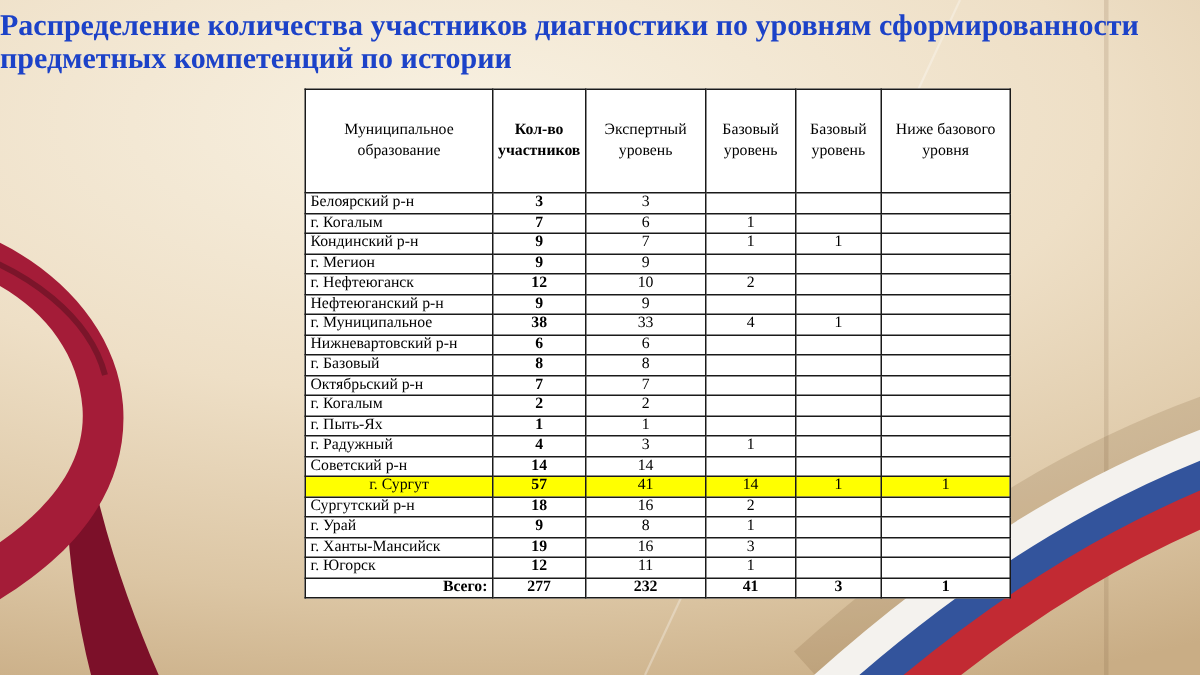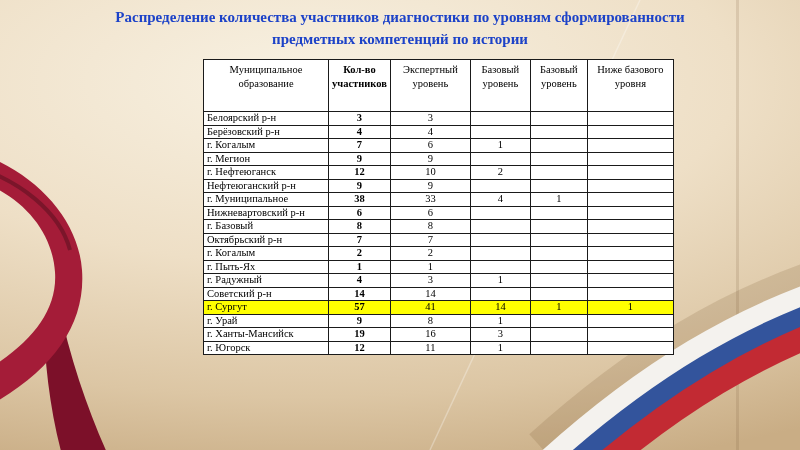--- a/index.html
+++ b/index.html
@@ -16,42 +16,42 @@
     width:800px;height:450px;overflow:hidden;
     font-family:"Liberation Serif","DejaVu Serif",serif;
   }
   .slide{
     position:relative;width:800px;height:450px;overflow:hidden;
     background:radial-gradient(120% 90% at 38% 18%, #f8f1e2 0%, #eedfc6 45%, #dcc6a4 78%, #c9ad85 100%);
   }
   svg.decor{position:absolute;left:0;top:0;z-index:0;}
   .title{
     position:absolute;top:6px;left:0;width:100%;
-    text-align:center;font-weight:bold;font-size:15px;line-height:22px;
+    font-weight:bold;font-size:20px;line-height:22px;
     color:var(--title-blue);z-index:2;
   }
   table.data{
     position:absolute;left:203px;top:59px;z-index:1;
     border-collapse:collapse;background:#ffffff;
     font-size:10.5px;color:#000;
   }
   table.data th, table.data td{
     border:1px solid #1a1a1a;
     padding:0 3px;
   }
   table.data th{
     font-weight:normal;text-align:center;vertical-align:top;
-    height:48px;padding-top:3px;line-height:1.3;
+    height:48px;padding-top:20px;line-height:1.3;
   }
   table.data th.b{font-weight:bold;}
   table.data td{height:12px;line-height:12.5px;}
   td.name{text-align:left;}
   td.num{text-align:center;}
   td.b{font-weight:bold;}
-  tr.hl td{background:var(--highlight-yellow);}
+  tr.hl td{background:var(--highlight-yellow);text-align:center;}
   tr.total td{font-weight:bold;}
   tr.total td.name{text-align:right;}
 </style>
 </head>
 <body>
 
 <div class="slide">
 
   <svg class="decor" width="800" height="450" viewBox="0 0 800 450" aria-hidden="true">
 
@@ -99,33 +99,33 @@
     <tbody>
         <tr>
           <td class="name">Белоярский р-н</td>
           <td class="num b">3</td>
           <td class="num">3</td>
           <td class="num"></td>
           <td class="num"></td>
           <td class="num"></td>
         </tr>
         <tr>
-          <td class="name">Берёзовский р-н</td>
-          <td class="num b">4</td>
-          <td class="num">4</td>
-          <td class="num"></td>
-          <td class="num"></td>
-          <td class="num"></td>
-        </tr>
-        <tr>
           <td class="name">г. Когалым</td>
           <td class="num b">7</td>
           <td class="num">6</td>
           <td class="num">1</td>
           <td class="num"></td>
+          <td class="num"></td>
+        </tr>
+        <tr>
+          <td class="name">Кондинский р-н</td>
+          <td class="num b">9</td>
+          <td class="num">7</td>
+          <td class="num">1</td>
+          <td class="num">1</td>
           <td class="num"></td>
         </tr>
         <tr>
           <td class="name">г. Мегион</td>
           <td class="num b">9</td>
           <td class="num">9</td>
           <td class="num"></td>
           <td class="num"></td>
           <td class="num"></td>
         </tr>
@@ -211,20 +211,28 @@
         </tr>
         <tr class="hl">
           <td class="name">г. Сургут</td>
           <td class="num b">57</td>
           <td class="num">41</td>
           <td class="num">14</td>
           <td class="num">1</td>
           <td class="num">1</td>
         </tr>
         <tr>
+          <td class="name">Сургутский р-н</td>
+          <td class="num b">18</td>
+          <td class="num">16</td>
+          <td class="num">2</td>
+          <td class="num"></td>
+          <td class="num"></td>
+        </tr>
+        <tr>
           <td class="name">г. Урай</td>
           <td class="num b">9</td>
           <td class="num">8</td>
           <td class="num">1</td>
           <td class="num"></td>
           <td class="num"></td>
         </tr>
         <tr>
           <td class="name">г. Ханты-Мансийск</td>
           <td class="num b">19</td>
@@ -234,16 +242,24 @@
           <td class="num"></td>
         </tr>
         <tr>
           <td class="name">г. Югорск</td>
           <td class="num b">12</td>
           <td class="num">11</td>
           <td class="num">1</td>
           <td class="num"></td>
           <td class="num"></td>
         </tr>
+        <tr class="total">
+          <td class="name">Всего:</td>
+          <td class="num b">277</td>
+          <td class="num b">232</td>
+          <td class="num b">41</td>
+          <td class="num b">3</td>
+          <td class="num b">1</td>
+        </tr>
       </tbody>
   </table>
 
 </div>
 
 </body></html>

